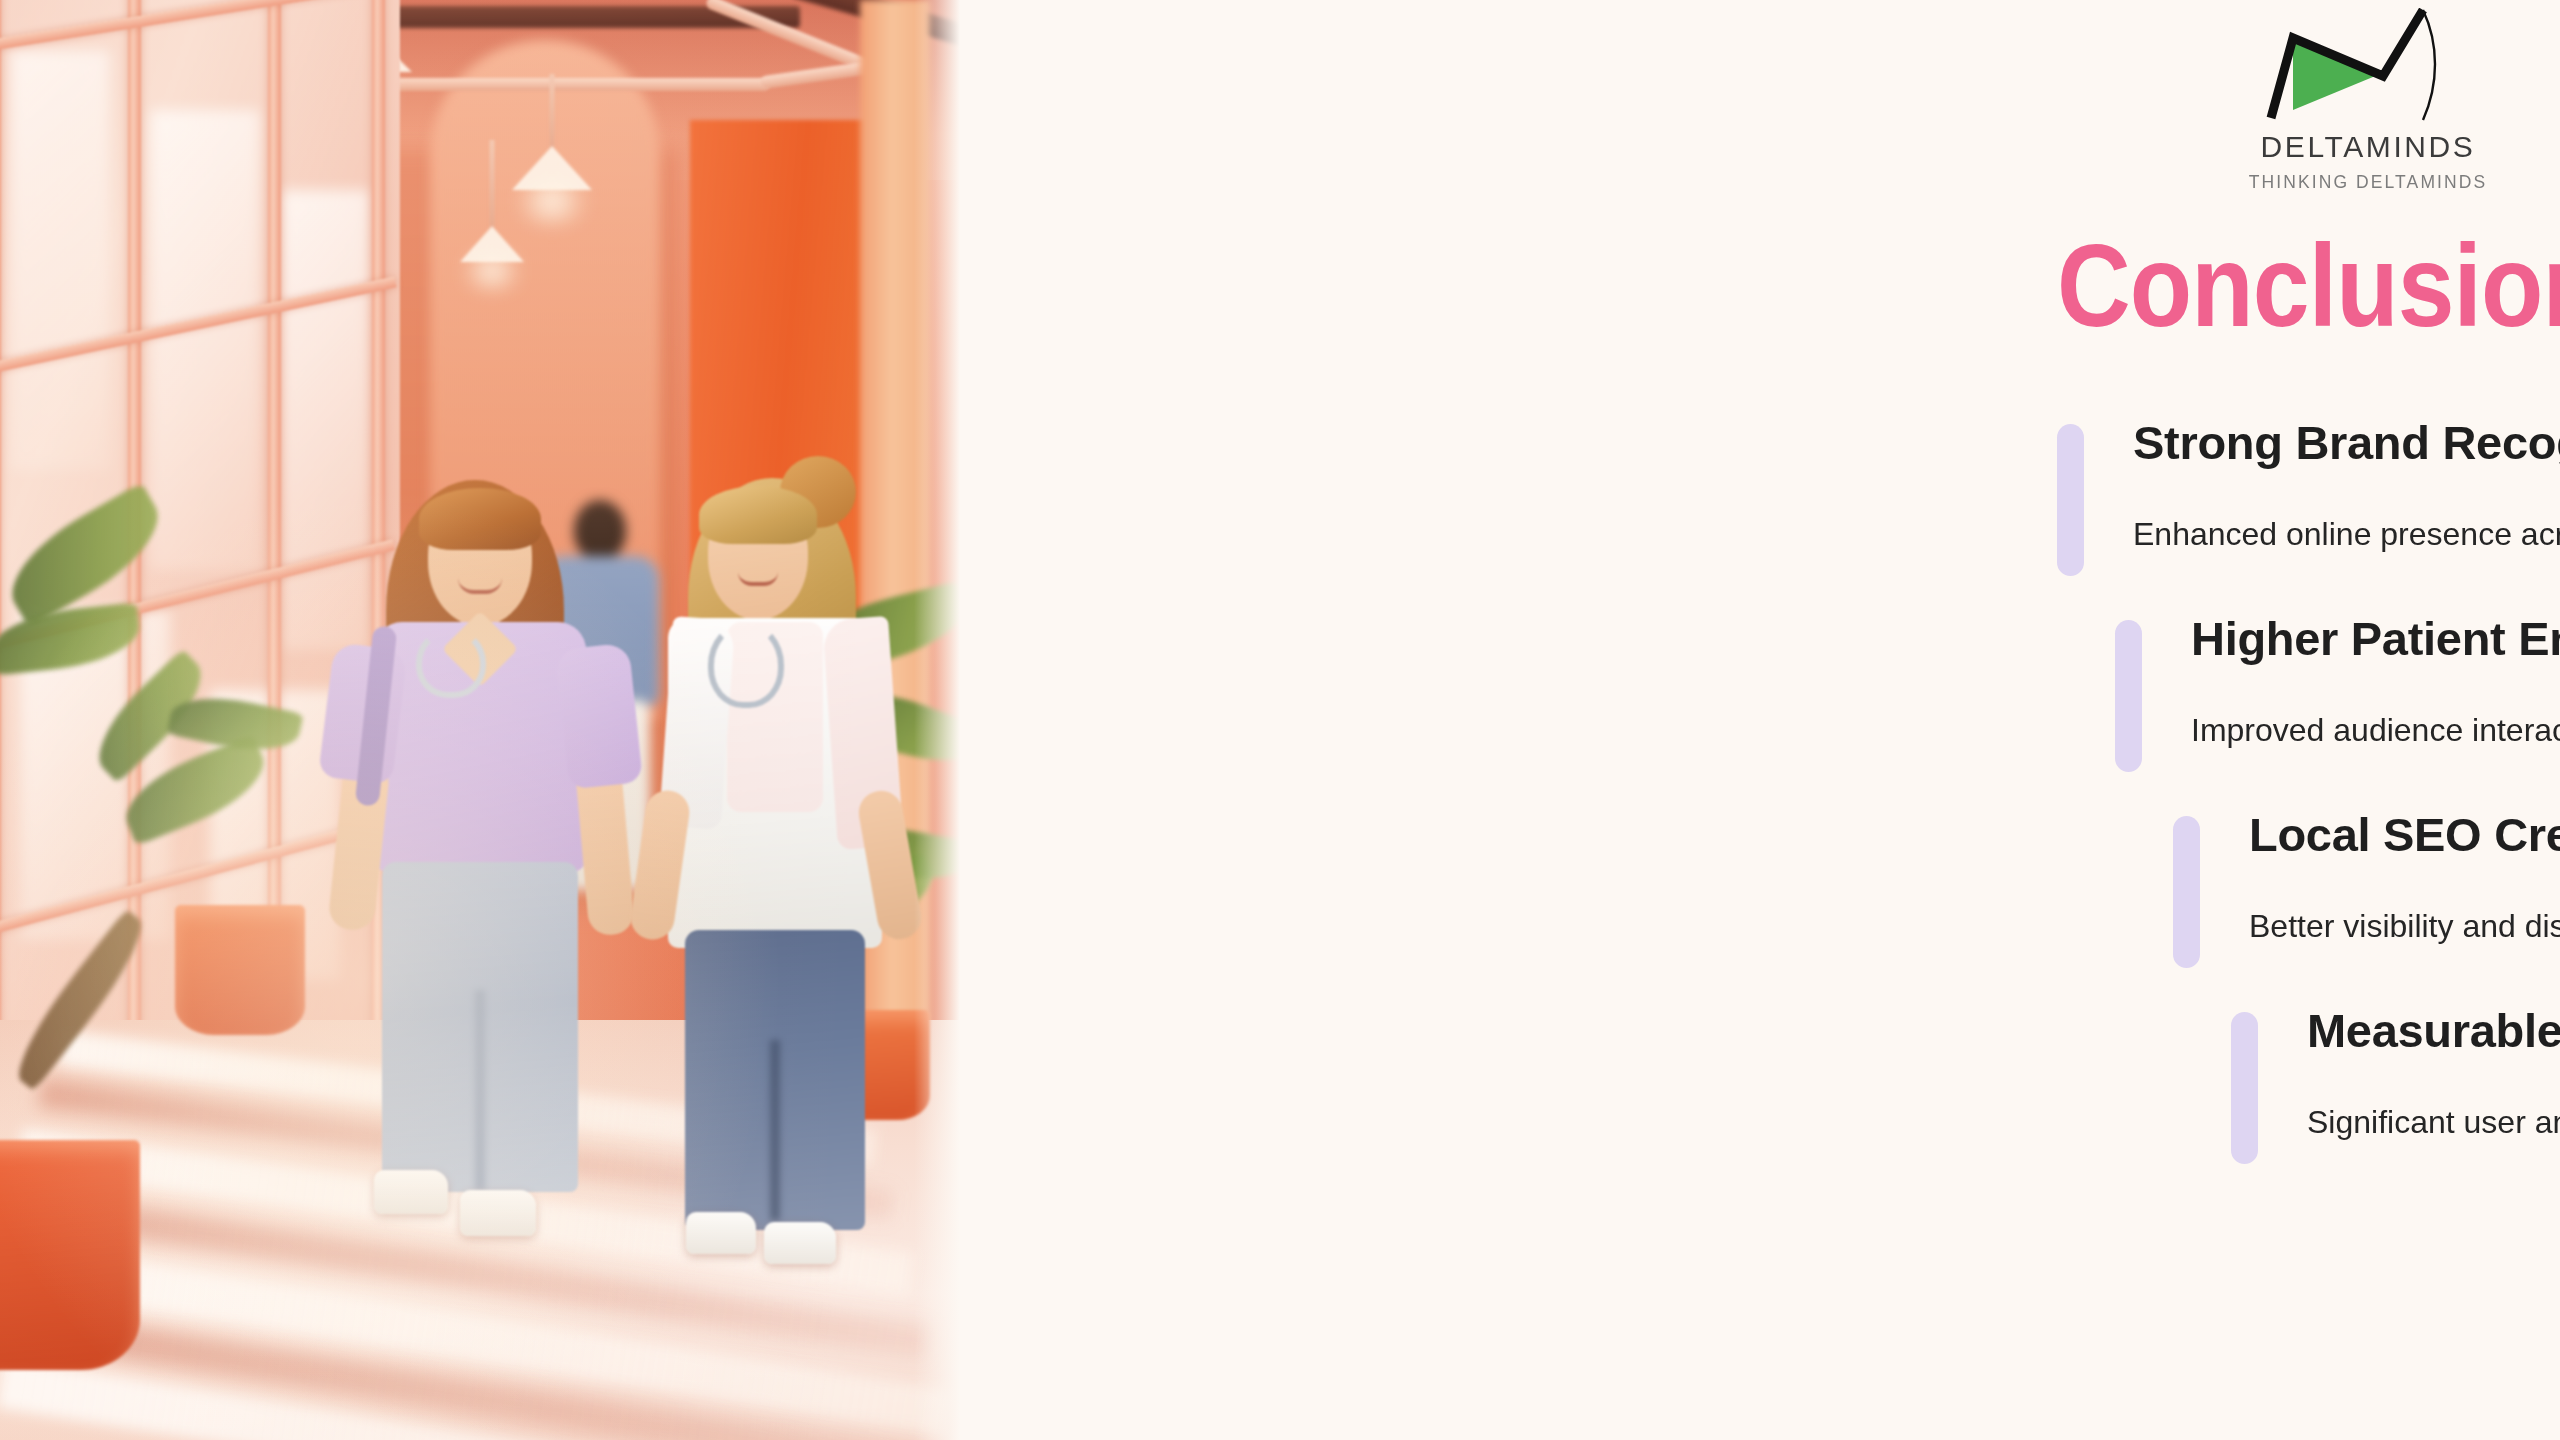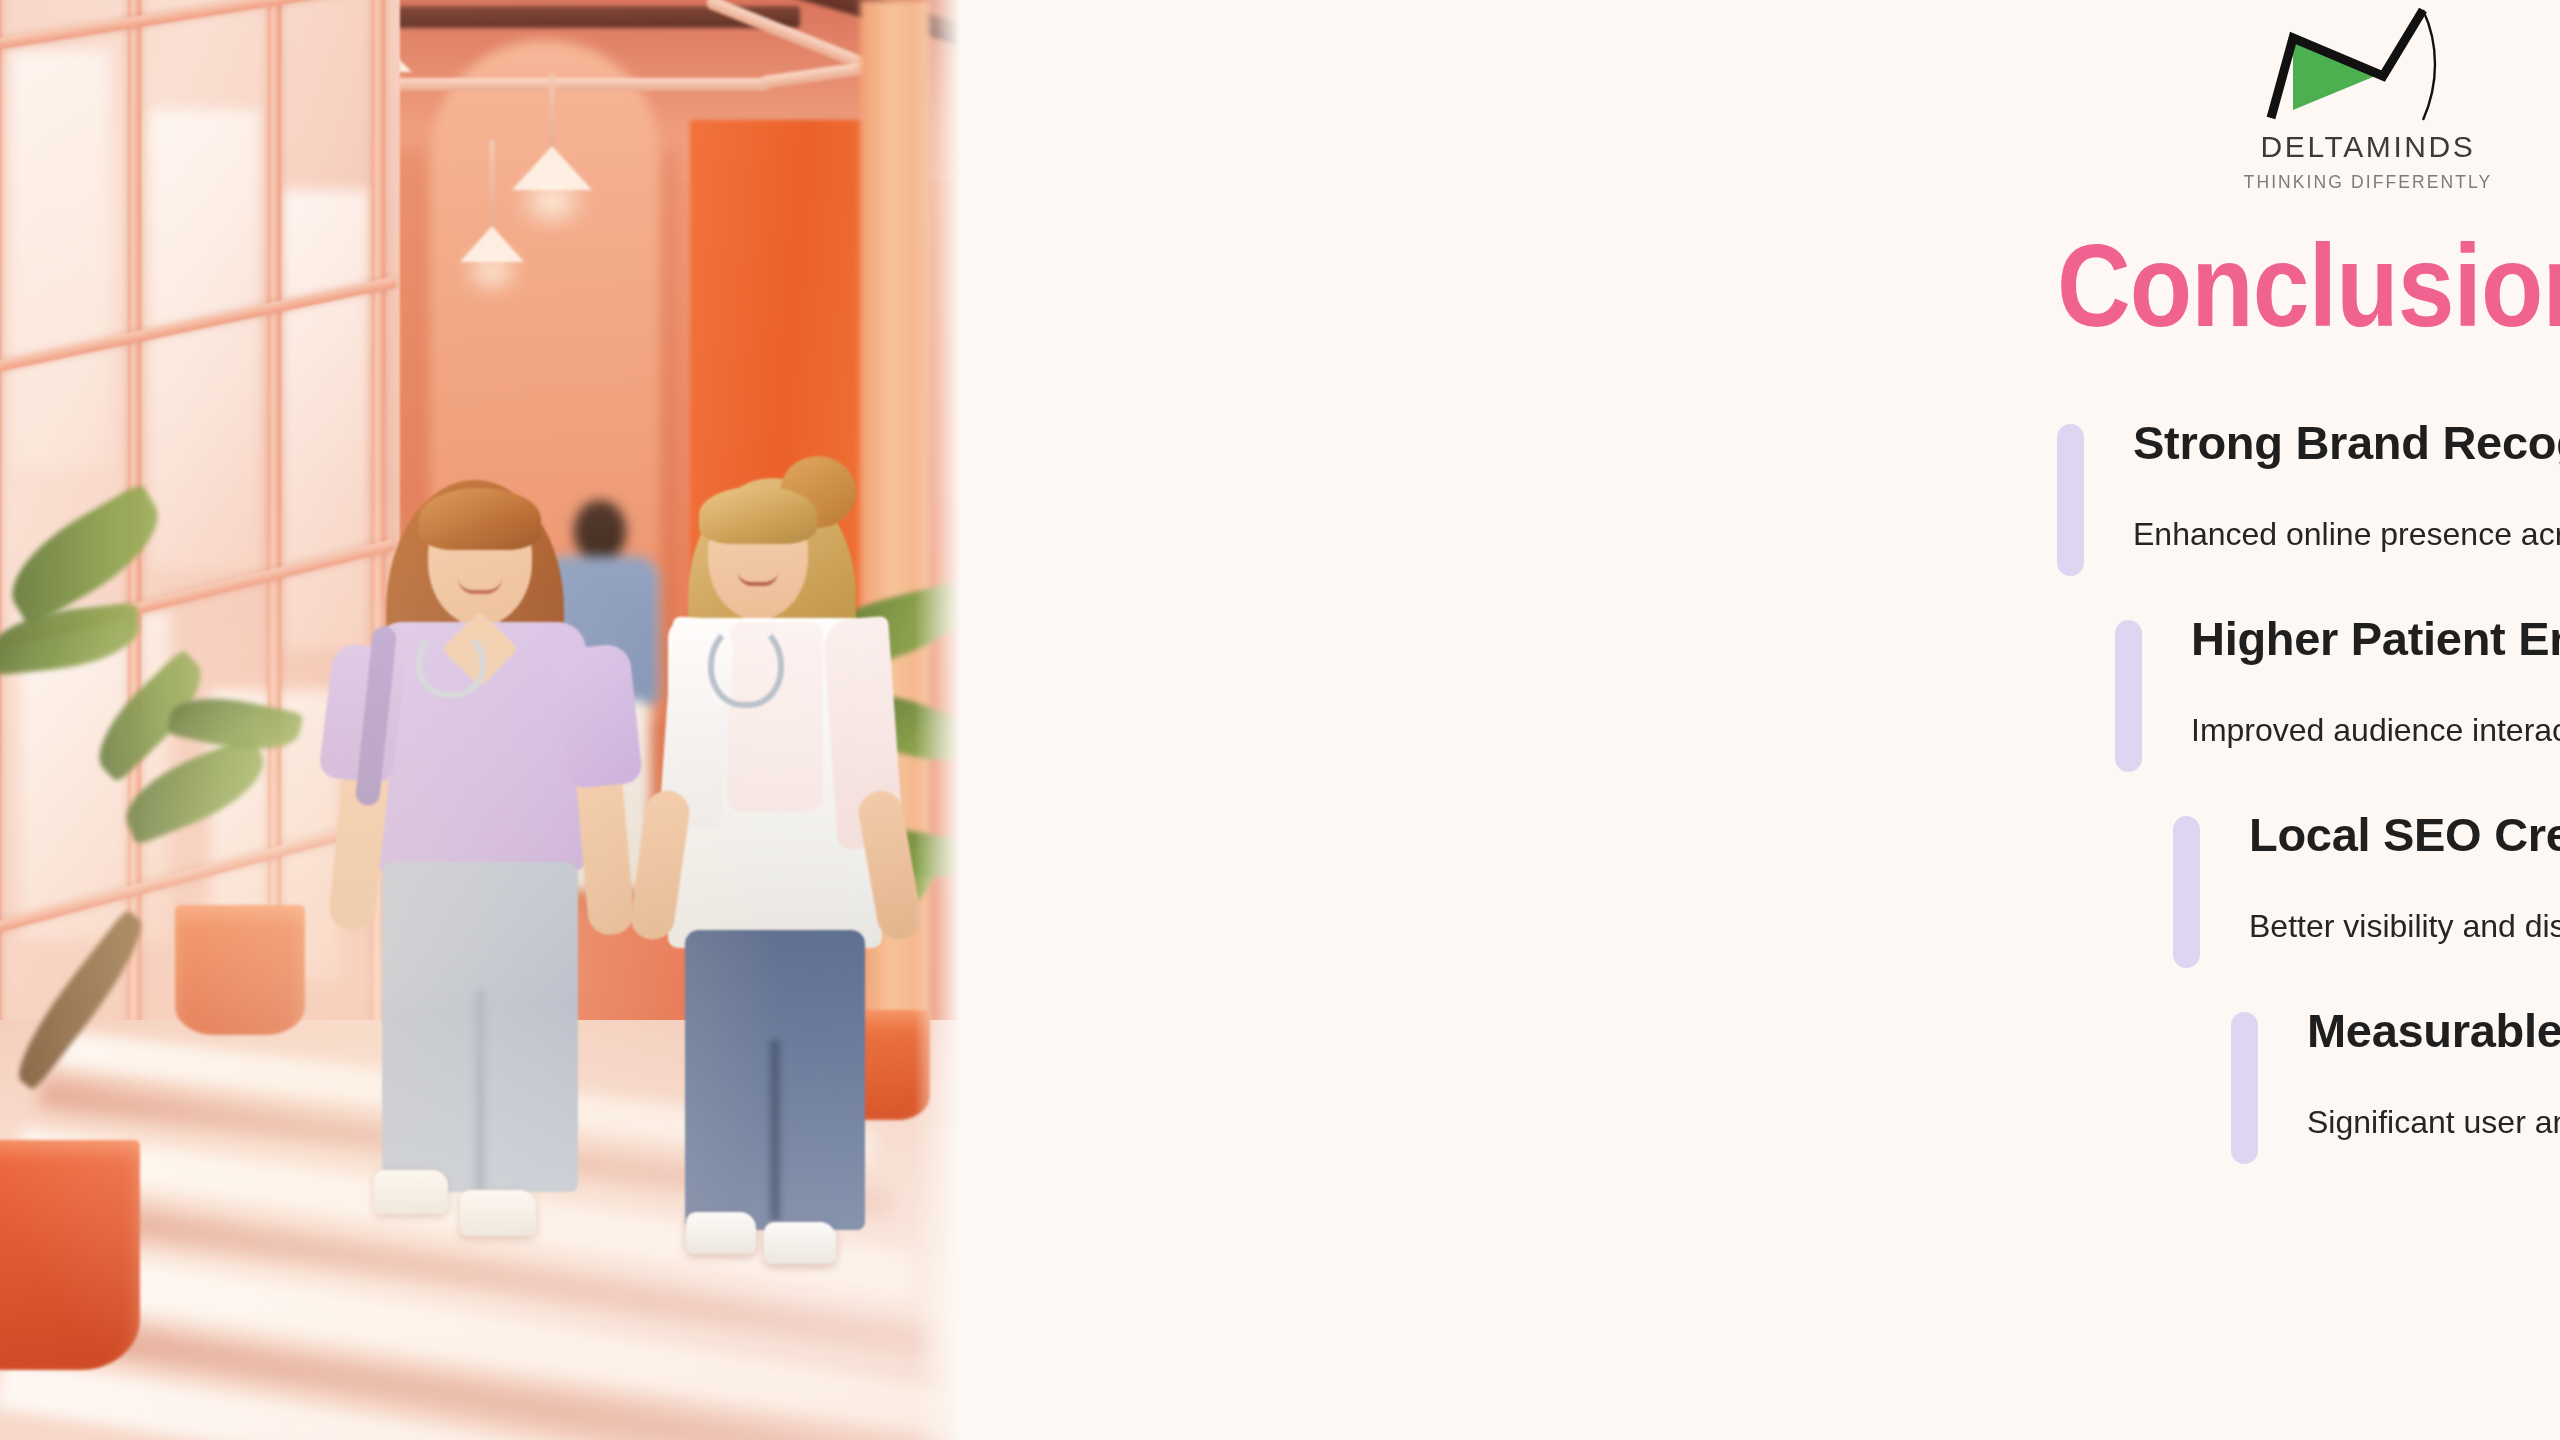--- a/index.html
+++ b/index.html
@@ -451,21 +451,21 @@
 
   <div class="content-panel">
 
     <div class="logo">
       <svg class="logo-mark" viewBox="0 0 230 128">
         <polygon points="40,32 132,64 40,102" fill="#4caf50"></polygon>
         <polyline points="18,110 40,30 130,68 170,2" fill="none" stroke="#111111" stroke-width="9" stroke-linejoin="miter" stroke-linecap="butt"></polyline>
         <path d="M170,2 C186,36 186,76 170,112" fill="none" stroke="#111111" stroke-width="2.4"></path>
       </svg>
       <div class="logo-name">DELTAMINDS</div>
-      <div class="logo-tag">THINKING DIFFERENTLY</div>
+      <div class="logo-tag">THINKING DELTAMINDS</div>
     </div>
 
     <h1 class="slide-title">Conclusion &amp; Impact</h1>
 
     <div class="points">
 
       <div class="point" style="padding-left:1097px;">
         <div class="point-bar"></div>
         <div class="point-text">
           <div class="point-head">Strong Brand Recognition</div>

